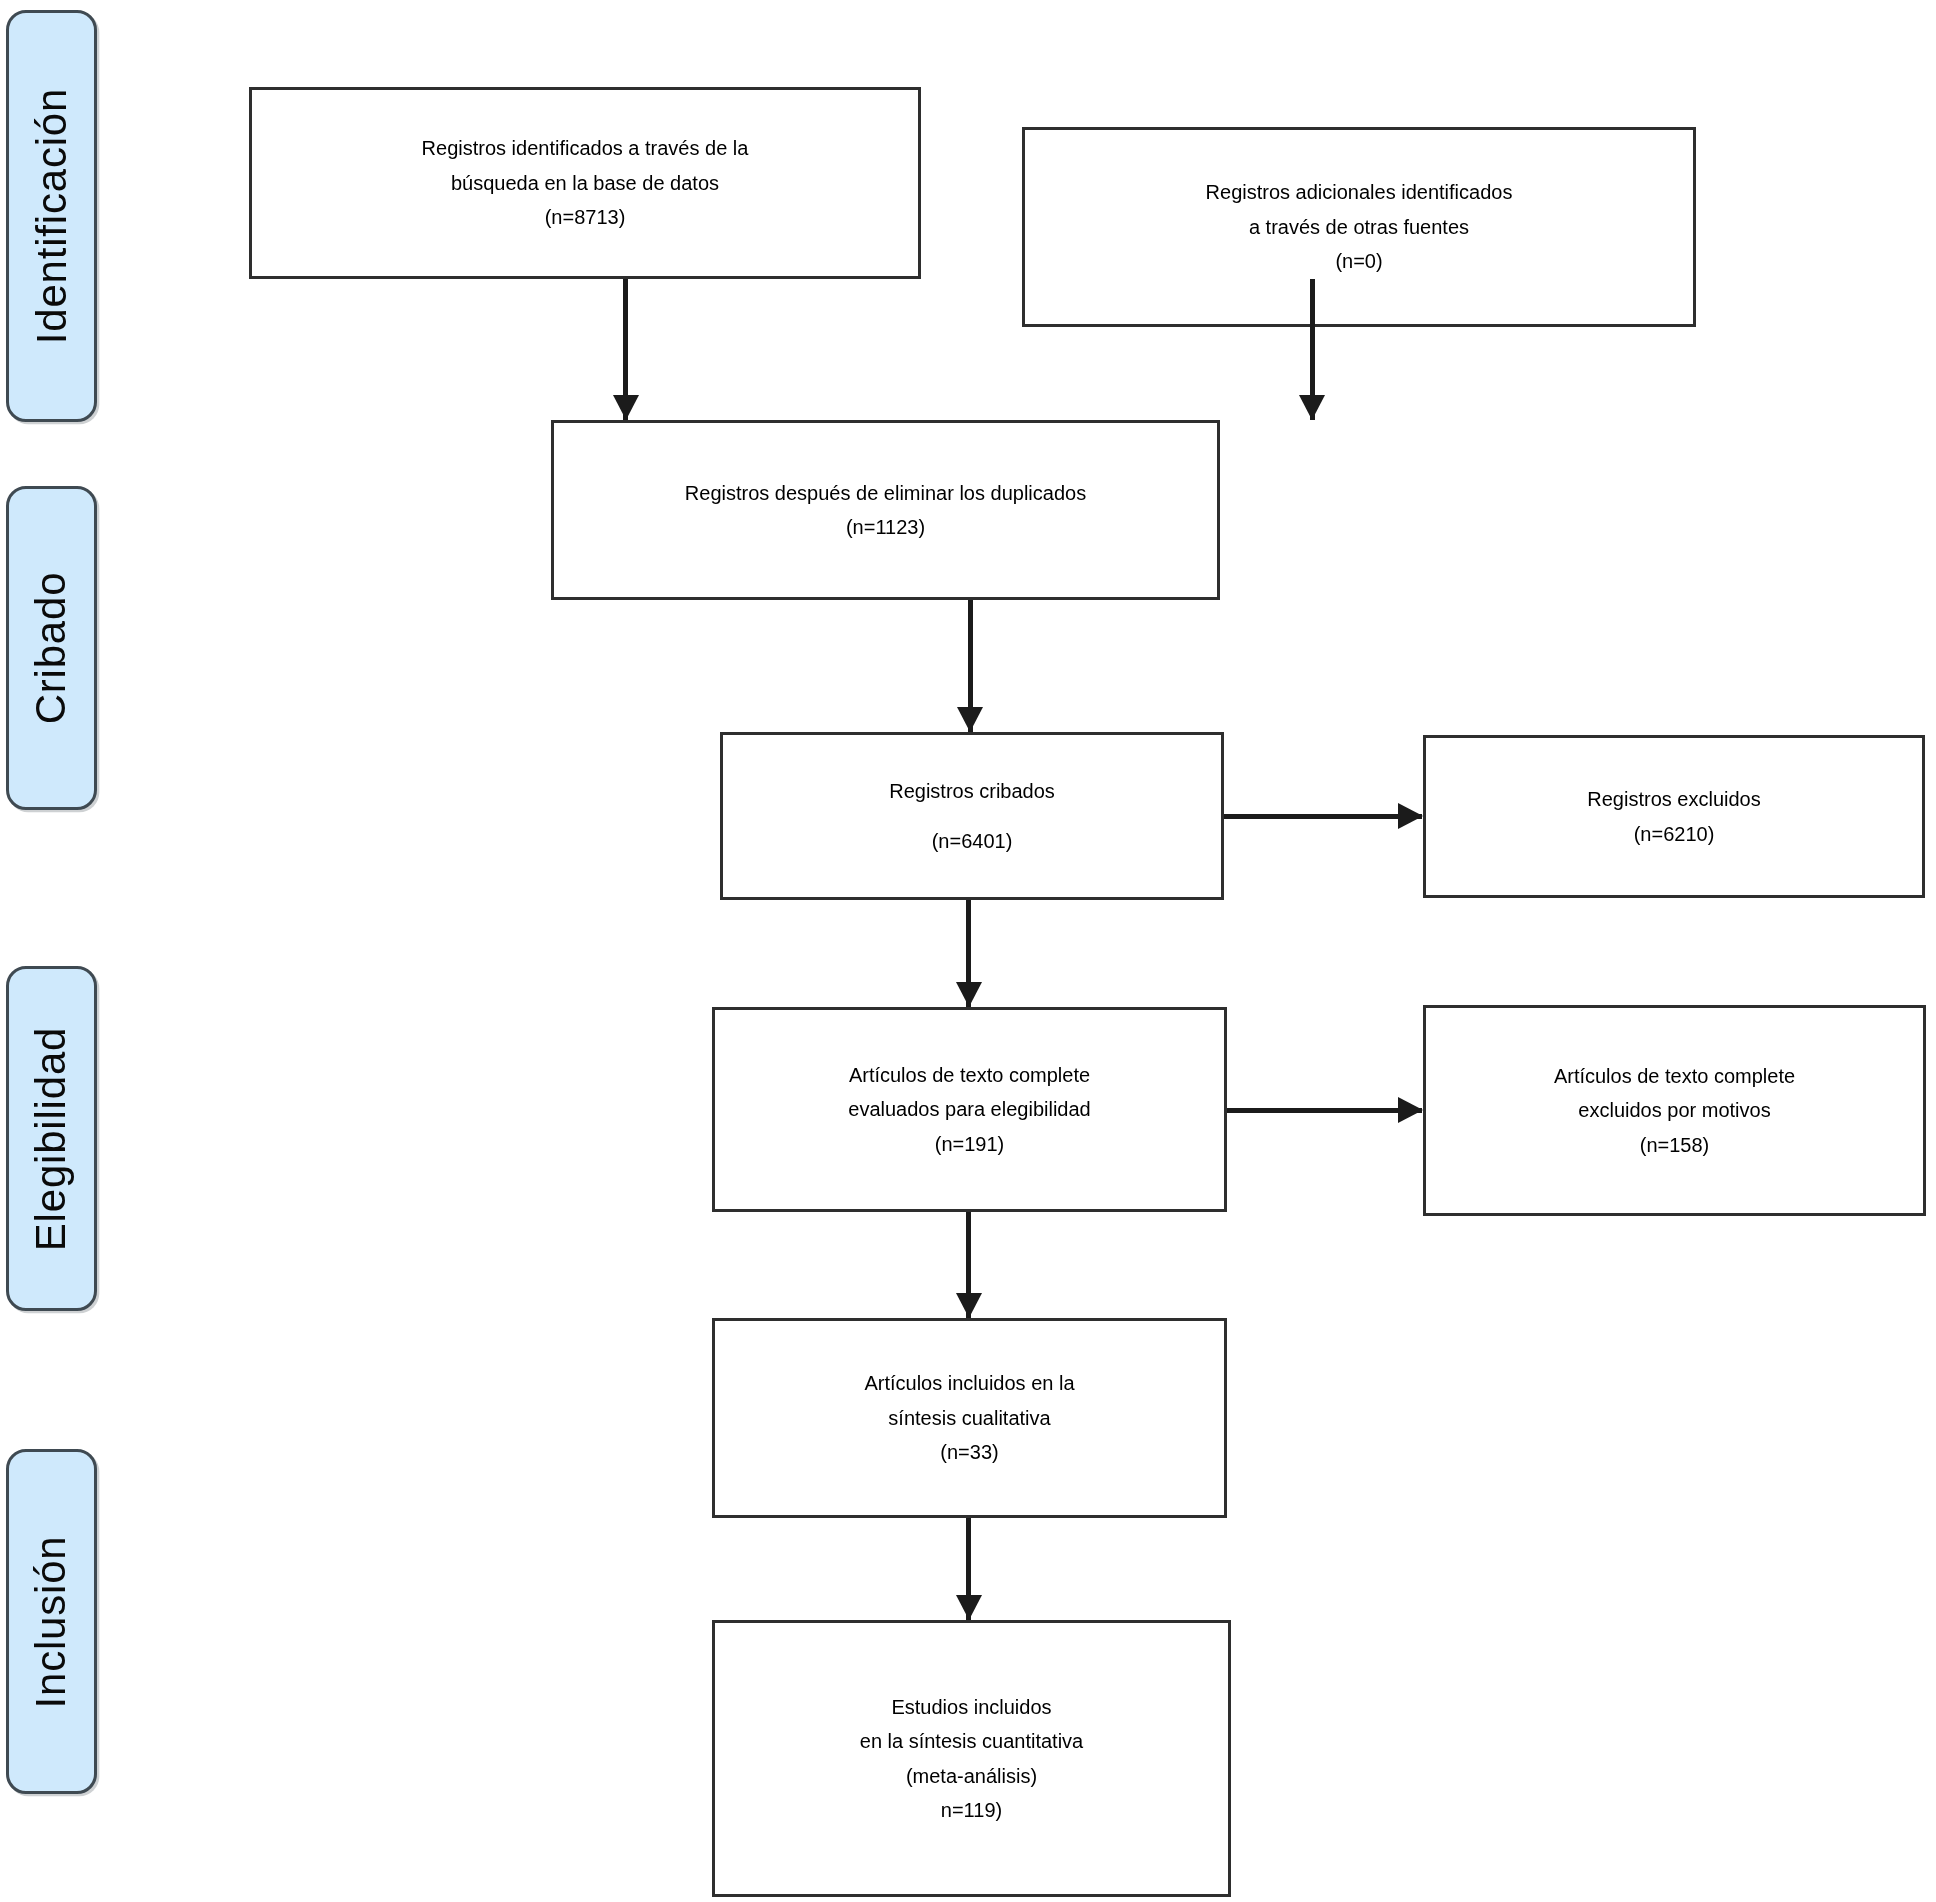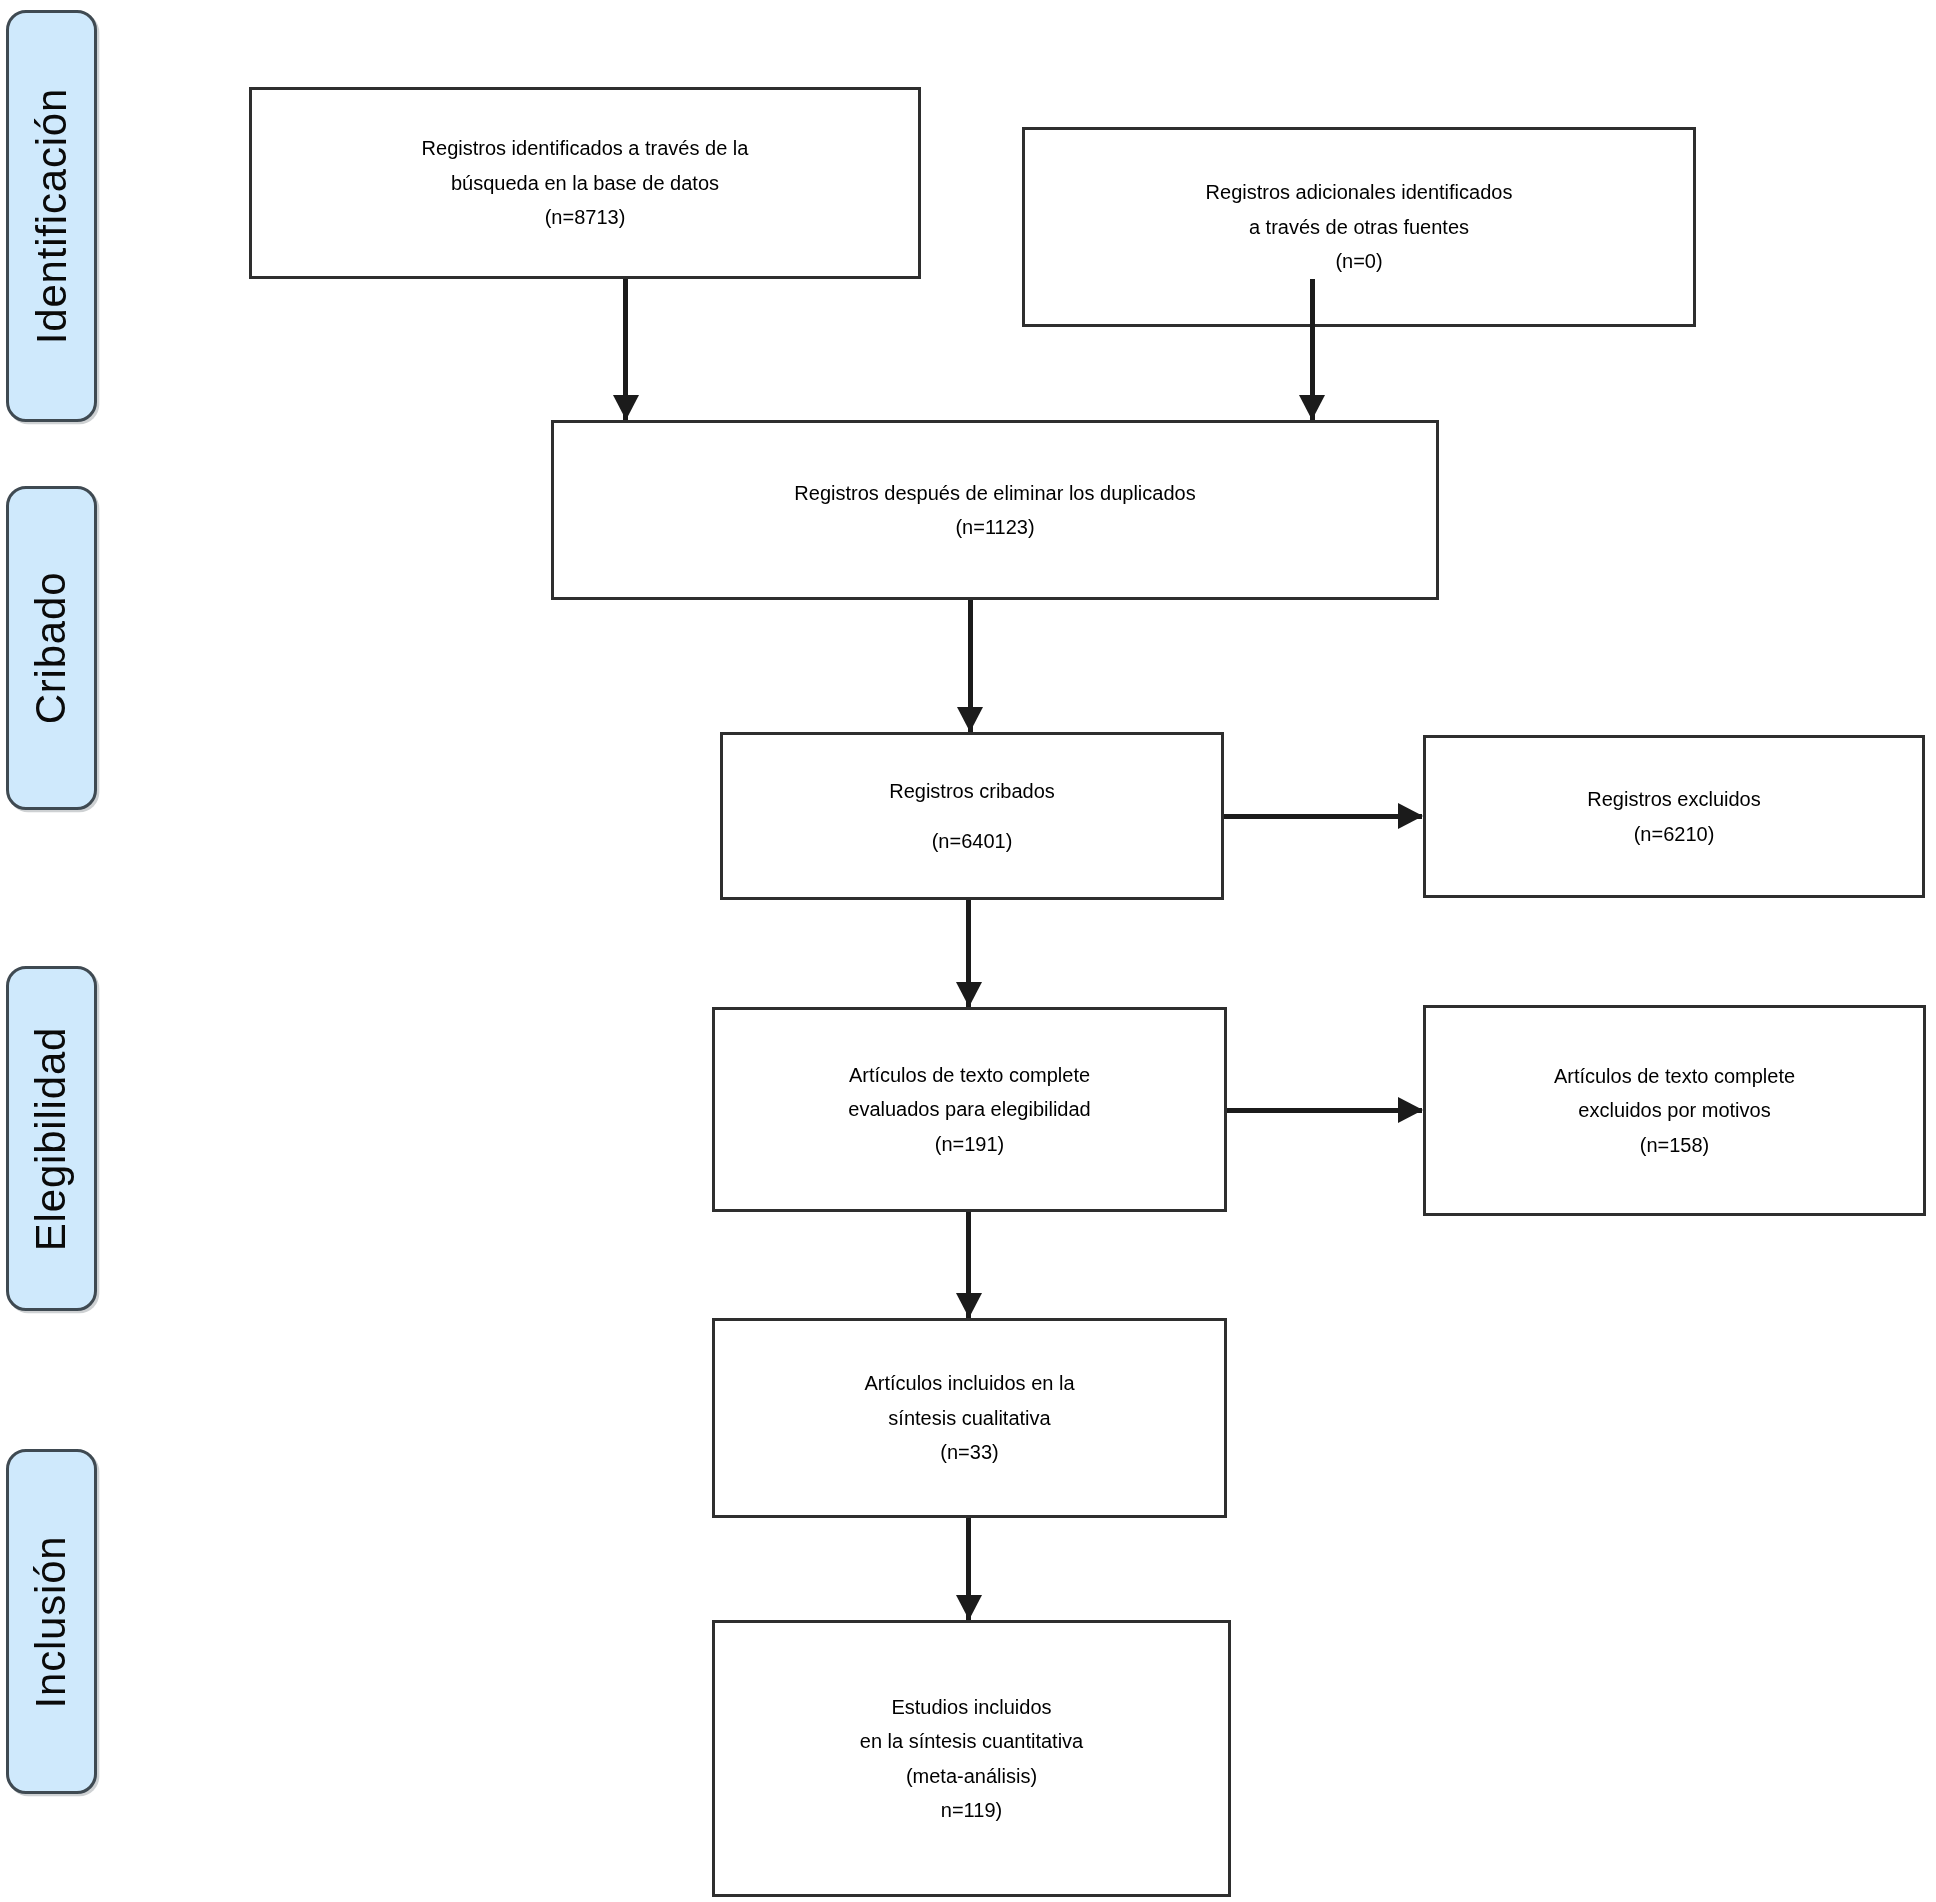--- a/index.html
+++ b/index.html
@@ -83,21 +83,21 @@
     <div>búsqueda en la base de datos</div>
     <div>(n=8713)</div>
   </div>
 
   <div class="node" style="left:1022px;top:87px;width:674px;height:200px;margin-top:40px;">
     <div>Registros adicionales identificados</div>
     <div>a través de otras fuentes</div>
     <div>(n=0)</div>
   </div>
 
-  <div class="node" style="left:551px;top:420px;width:888px;height:180px;">
+  <div class="node" style="left:551px;top:420px;width:669px;height:180px;">
     <div>Registros después de eliminar los duplicados</div>
     <div>(n=1123)</div>
   </div>
 
   <div class="node" style="left:720px;top:732px;width:504px;height:168px;gap:16px;">
     <div>Registros cribados</div>
     <div>(n=6401)</div>
   </div>
 
   <div class="node" style="left:1423px;top:735px;width:502px;height:163px;">

